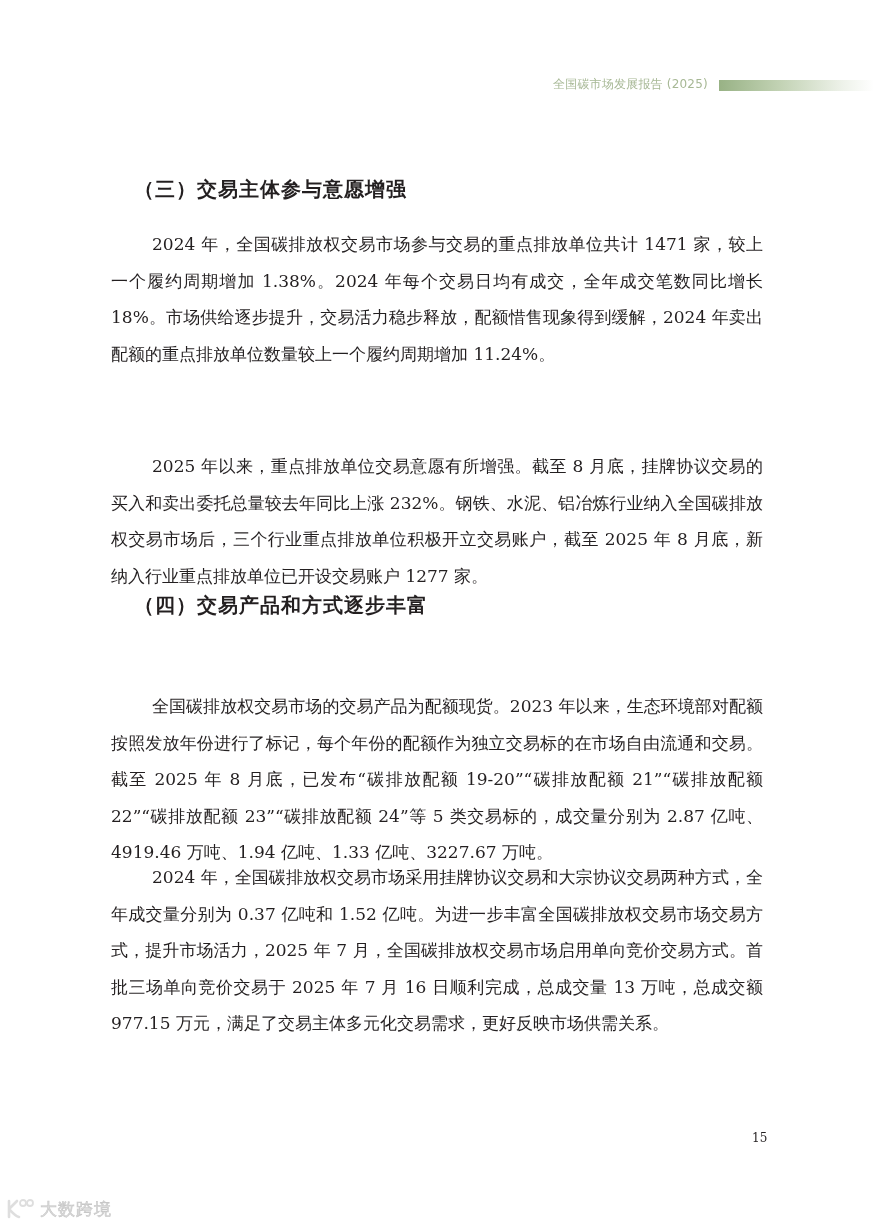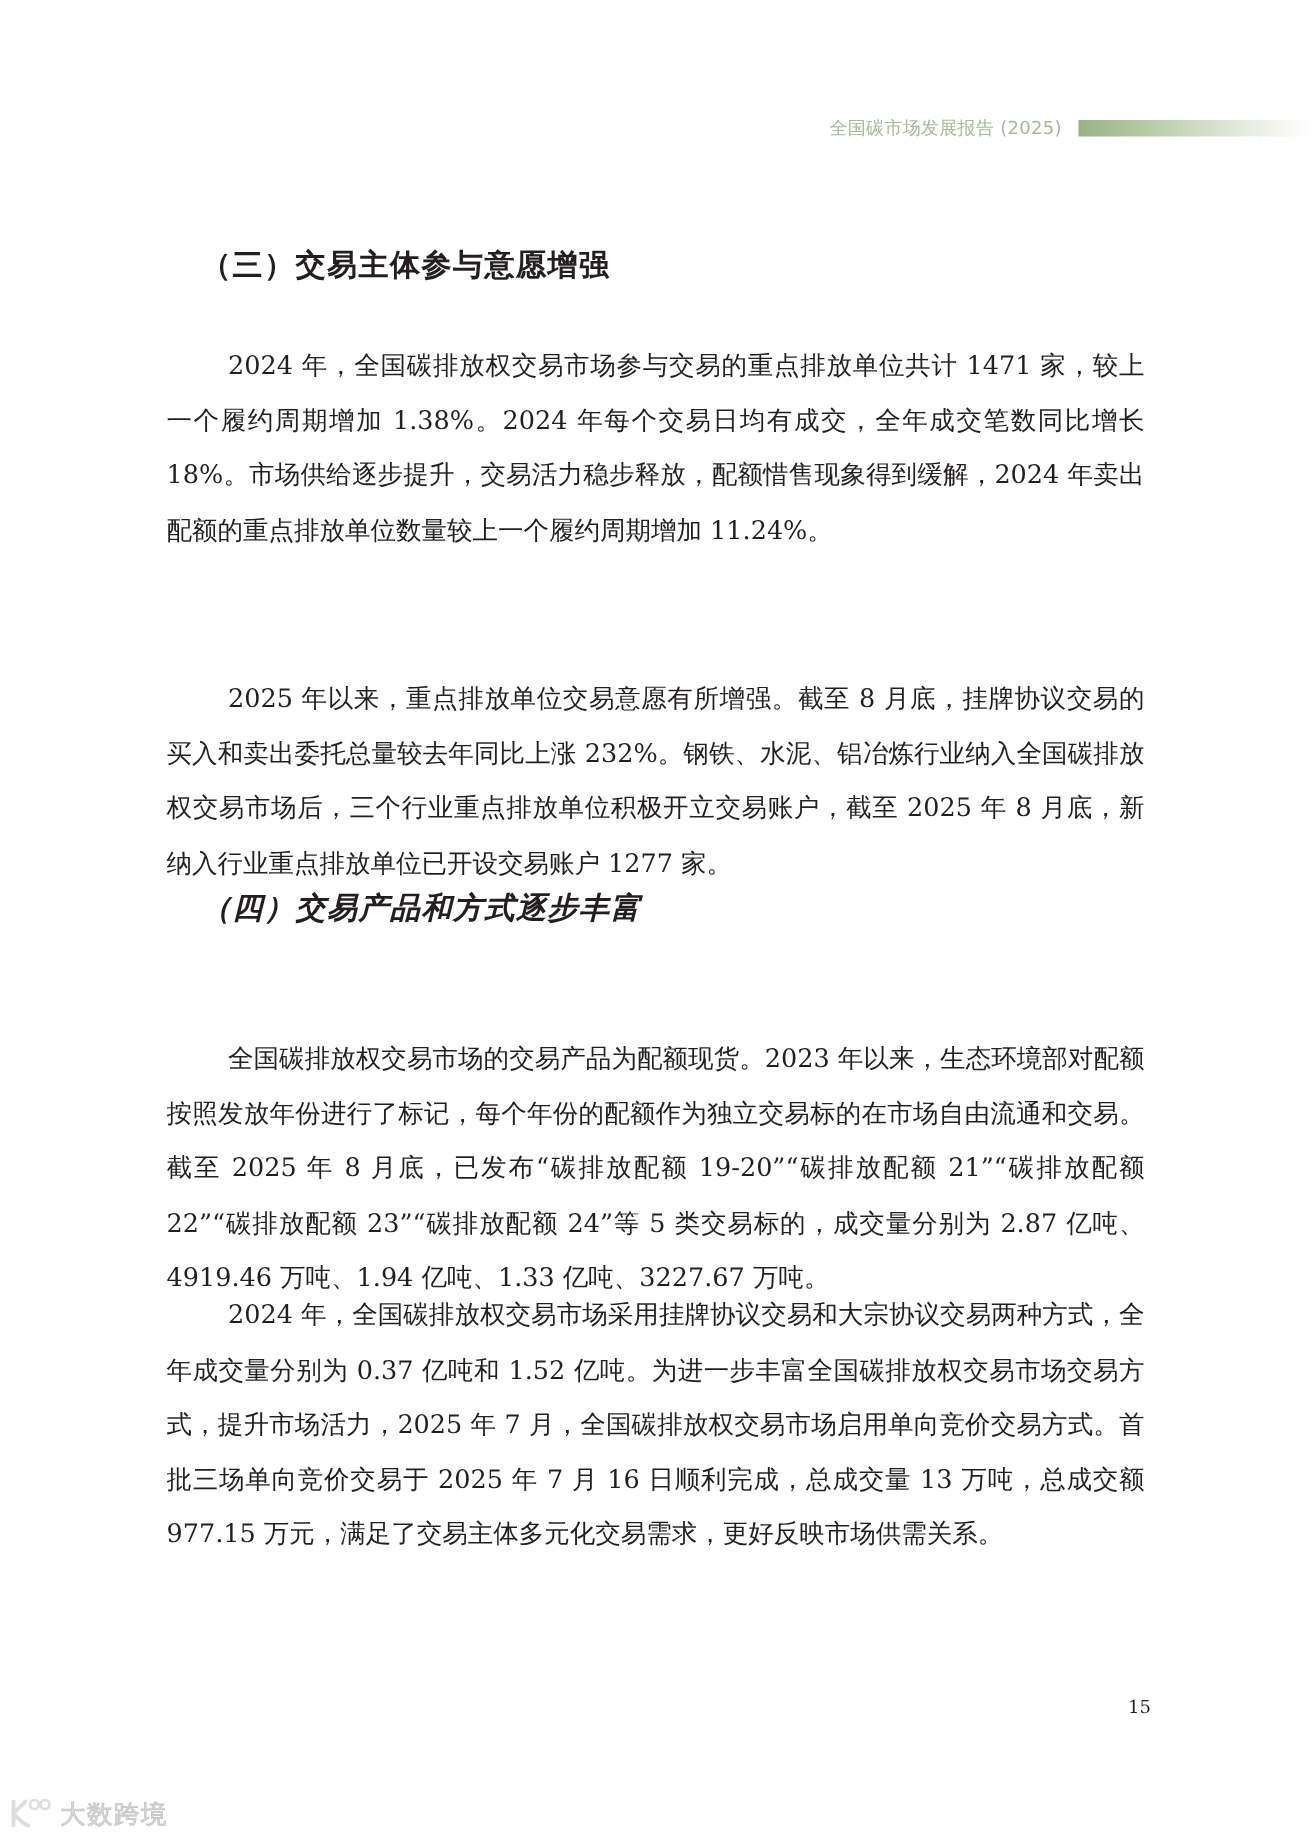--- a/index.html
+++ b/index.html
@@ -1,19 +1,19 @@
 <!DOCTYPE html>
 <html><head>
 <meta charset="utf-8">
 <style>
   html, body { margin: 0; padding: 0; background: #ffffff; }
   body { width: 874px; height: 1228px; position: relative; overflow: hidden;
          font-family: "DejaVu Serif", "Liberation Serif", serif; color: #231f20; }
   .running-header { position: absolute; top: 76px; left: 553px; height: 18px;
-         display: flex; align-items: center; }
+         display: flex; align-items: flex-start; }
   .running-header .title { font-family: "DejaVu Sans", "Liberation Sans", sans-serif;
          font-size: 12px; color: #a7b895; letter-spacing: 0.2px; white-space: nowrap; }
   .running-header .bar { position: absolute; left: 166px; top: 4px; width: 155px; height: 11px;
          background: linear-gradient(to right, #98b285 0%, #c3d3b5 40%, #eef2ea 80%, #ffffff 100%); }
   .section-heading { position: absolute; left: 134px; font-size: 20px; font-weight: bold;
          color: #231f20; white-space: nowrap; letter-spacing: 1px; }
   .para { position: absolute; left: 95px; width: 684px; font-size: 17px;
          line-height: 36.5px; text-align: justify; color: #231f20; }
   .para p { margin: 16px; }
   .para .indent { text-indent: 41px; }
@@ -25,31 +25,31 @@
          color: #bfbfbf; -webkit-text-stroke: 0.6px #9a9a9a; margin-left: 4px; letter-spacing: 1px; }
 </style>
 </head>
 <body>
 
 <div class="running-header">
   <span class="title">全国碳市场发展报告 (2025)</span>
   <span class="bar"></span>
 </div>
 
-<div class="section-heading" style="top:163px;">（三）交易主体参与意愿增强</div>
+<div class="section-heading" style="top:176px;">（三）交易主体参与意愿增强</div>
 
 <div class="para" style="top:210px;">
   <p class="indent">2024 年，全国碳排放权交易市场参与交易的重点排放单位共计 1471 家，较上一个履约周期增加 1.38%。2024 年每个交易日均有成交，全年成交笔数同比增长 18%。市场供给逐步提升，交易活力稳步释放，配额惜售现象得到缓解，2024 年卖出配额的重点排放单位数量较上一个履约周期增加 11.24%。</p>
 </div>
 
 <div class="para" style="top:432px;">
   <p class="indent">2025 年以来，重点排放单位交易意愿有所增强。截至 8 月底，挂牌协议交易的买入和卖出委托总量较去年同比上涨 232%。钢铁、水泥、铝冶炼行业纳入全国碳排放权交易市场后，三个行业重点排放单位积极开立交易账户，截至 2025 年 8 月底，新纳入行业重点排放单位已开设交易账户 1277 家。</p>
 </div>
 
-<div class="section-heading" style="top:592px;font-style:italic;">（四）交易产品和方式逐步丰富</div>
+<div class="section-heading" style="top:592px;">（四）交易产品和方式逐步丰富</div>
 
 <div class="para" style="top:672px;">
   <p class="indent">全国碳排放权交易市场的交易产品为配额现货。2023 年以来，生态环境部对配额按照发放年份进行了标记，每个年份的配额作为独立交易标的在市场自由流通和交易。截至 2025 年 8 月底，已发布“碳排放配额 19-20”“碳排放配额 21”“碳排放配额 22”“碳排放配额 23”“碳排放配额 24”等 5 类交易标的，成交量分别为 2.87 亿吨、4919.46 万吨、1.94 亿吨、1.33 亿吨、3227.67 万吨。</p>
 </div>
 
 <div class="para" style="top:843px;">
   <p class="indent">2024 年，全国碳排放权交易市场采用挂牌协议交易和大宗协议交易两种方式，全年成交量分别为 0.37 亿吨和 1.52 亿吨。为进一步丰富全国碳排放权交易市场交易方式，提升市场活力，2025 年 7 月，全国碳排放权交易市场启用单向竞价交易方式。首批三场单向竞价交易于 2025 年 7 月 16 日顺利完成，总成交量 13 万吨，总成交额 977.15 万元，满足了交易主体多元化交易需求，更好反映市场供需关系。</p>
 </div>
 
 <div class="page-number">15</div>

